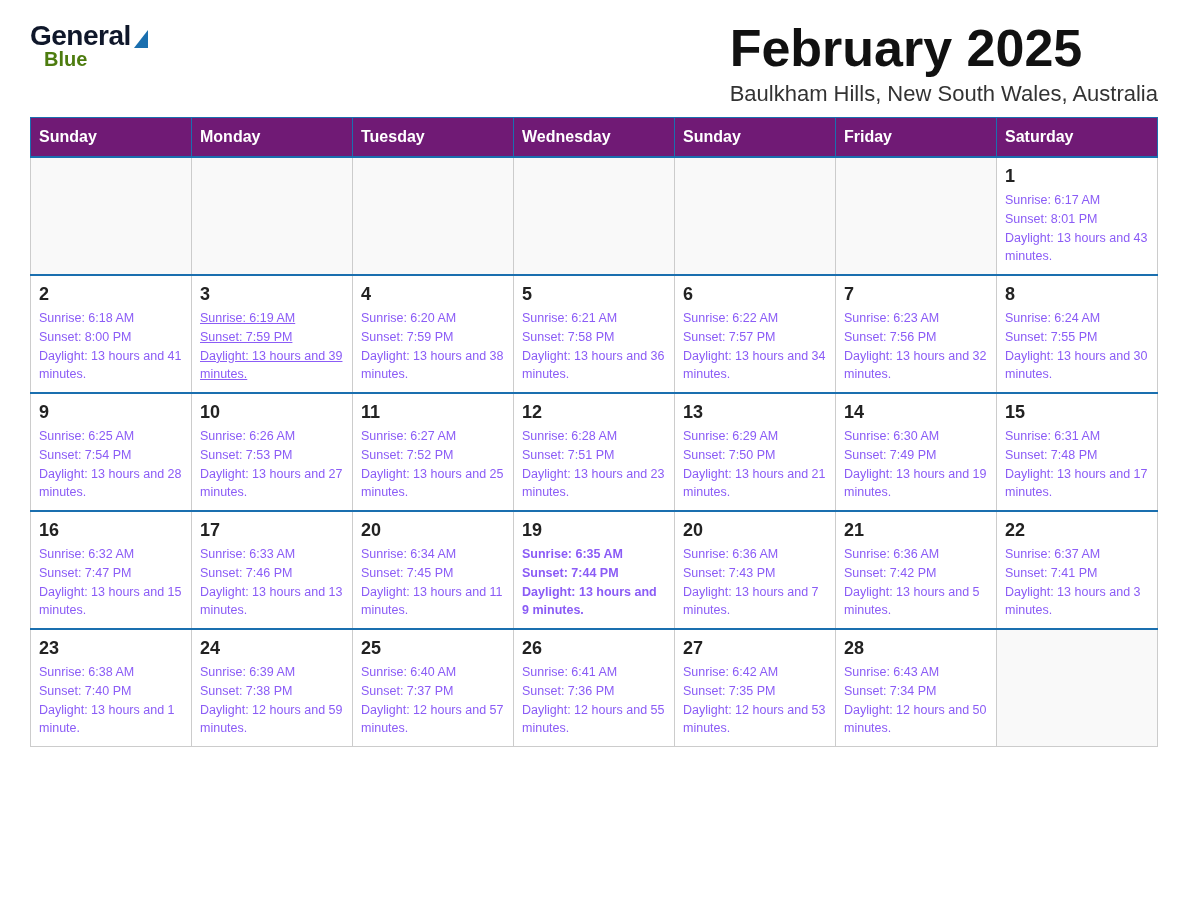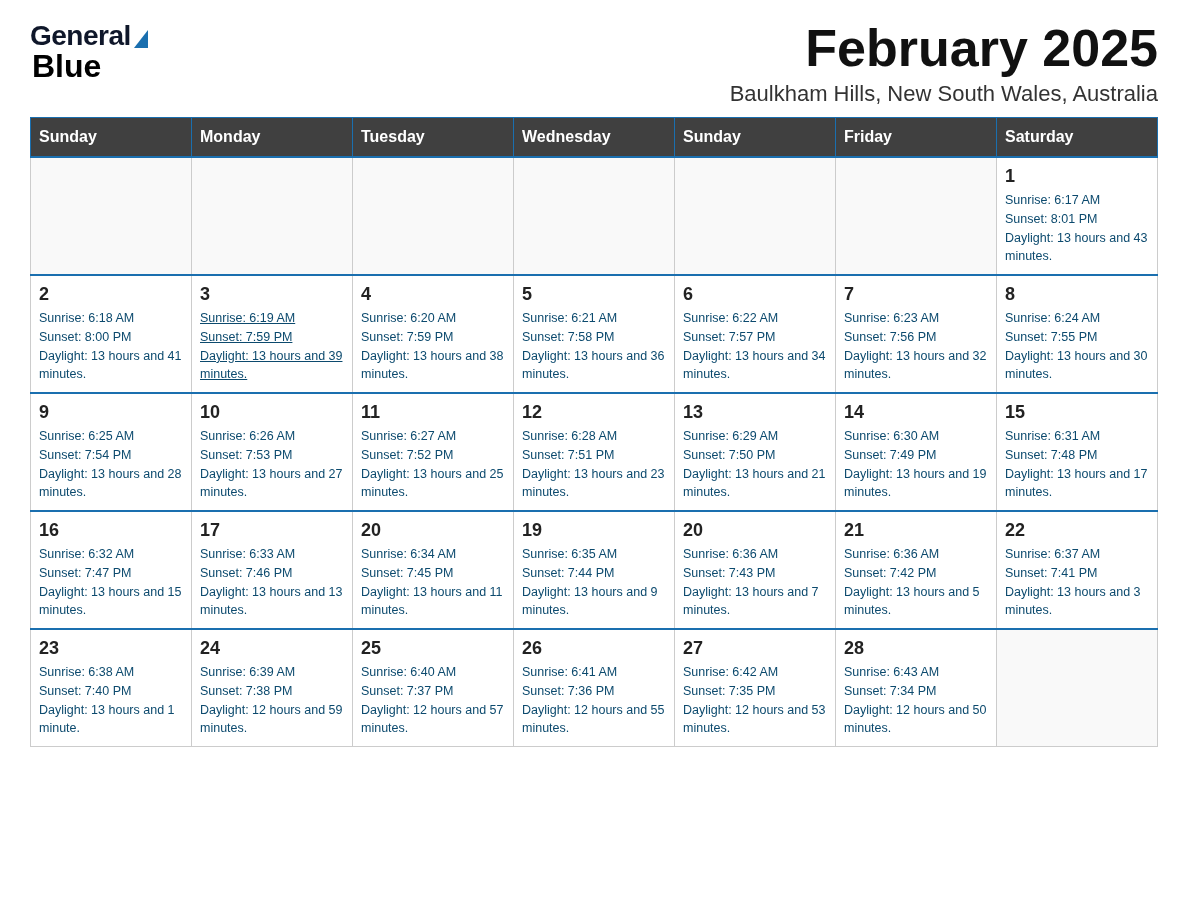--- a/index.html
+++ b/index.html
@@ -34,47 +34,46 @@
     }
     .logo-triangle {
       width: 0;
       height: 0;
       border-left: 14px solid transparent;
       border-bottom: 18px solid #1a6faf;
       margin-left: 3px;
       margin-top: 5px;
     }
     .logo-blue {
-      font-size: 32px;
-      font-weight: bold;
-      color: #000000;
+      font-size: 20px;
+      font-weight: bold;
+      color: #4d7c0f;
       margin-top: -4px;
-      margin-left: 2px;
+      margin-left: 14px;
     }
     .title-section {
-      text-align: right;
     }
     .month-title {
       font-size: 52px;
       font-weight: bold;
       color: #111;
       line-height: 1.1;
     }
     .location {
       font-size: 22px;
       color: #333;
       margin-top: 4px;
     }
     .calendar {
       width: 100%;
       border-collapse: collapse;
       margin-top: 10px;
     }
     .calendar th {
-      background-color: #404040;
+      background-color: #701a75;
       color: #fff;
       font-size: 16px;
       font-weight: bold;
       padding: 10px 8px;
       text-align: left;
       border: 1px solid #1a6faf;
     }
     .calendar td {
       vertical-align: top;
       padding: 8px;
@@ -89,21 +88,21 @@
     }
     .day-number {
       font-size: 18px;
       font-weight: bold;
       margin-bottom: 4px;
       display: block;
     }
     .day-info {
       font-size: 12.5px;
       line-height: 1.5;
-      color: #0c4a6e;
+      color: #8b5cf6;
     }
     .empty-cell {
       background: #f9f9f9;
     }
   </style>
 </head>
 <body>
 
 <div class="header">
   <div class="logo">
@@ -248,21 +247,21 @@
 Daylight: 13 hours and 13 minutes.</div>
         </td>
         <td>
           <span class="day-number">20</span>
           <div class="day-info" style="white-space: pre-line;">Sunrise: 6:34 AM
 Sunset: 7:45 PM
 Daylight: 13 hours and 11 minutes.</div>
         </td>
         <td>
           <span class="day-number">19</span>
-          <div class="day-info" style="white-space: pre-line;">Sunrise: 6:35 AM
+          <div class="day-info" style="white-space: pre-line; font-weight: bold;">Sunrise: 6:35 AM
 Sunset: 7:44 PM
 Daylight: 13 hours and 9 minutes.</div>
         </td>
         <td>
           <span class="day-number">20</span>
           <div class="day-info" style="white-space: pre-line;">Sunrise: 6:36 AM
 Sunset: 7:43 PM
 Daylight: 13 hours and 7 minutes.</div>
         </td>
         <td>

